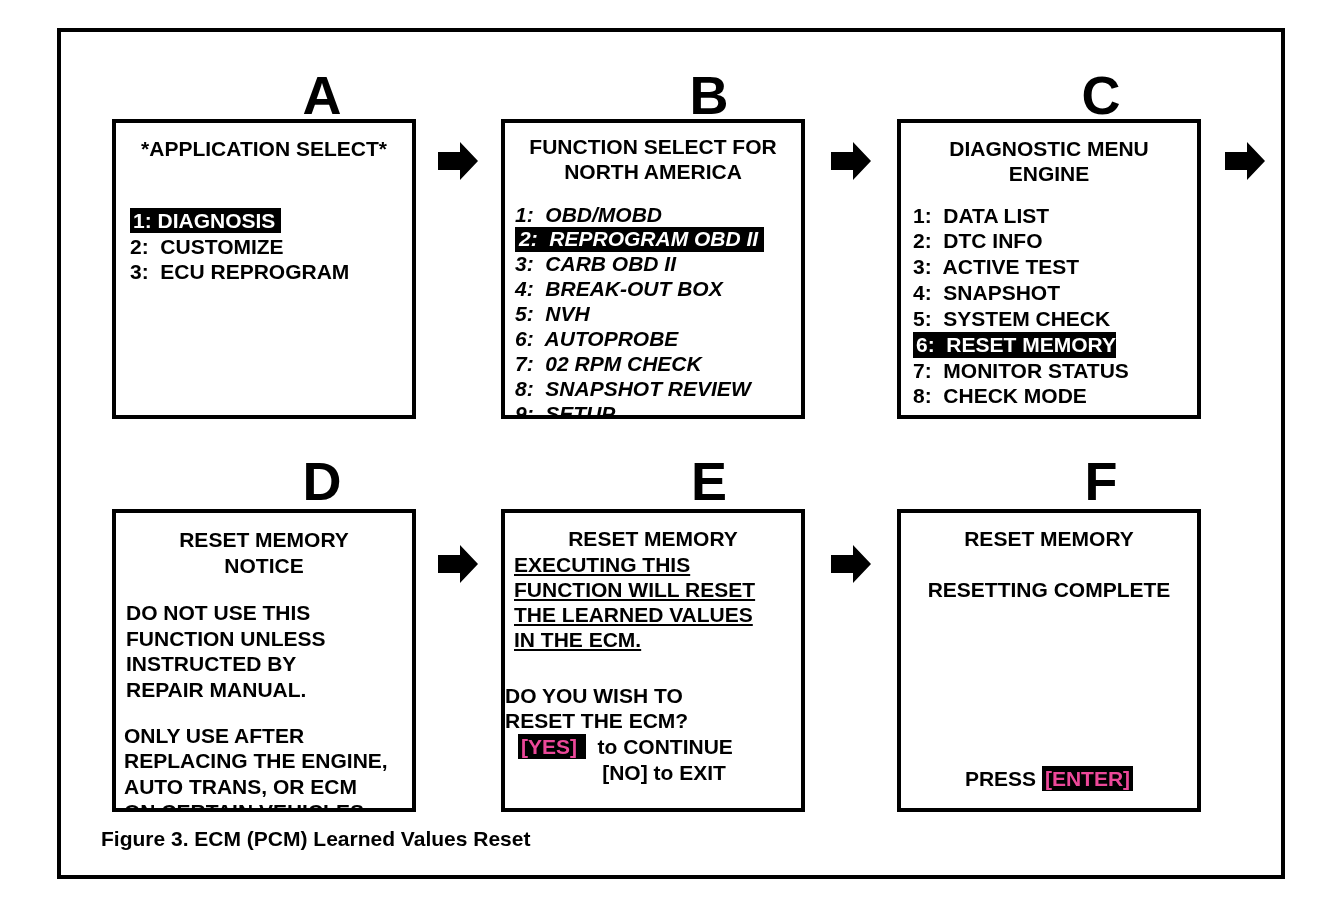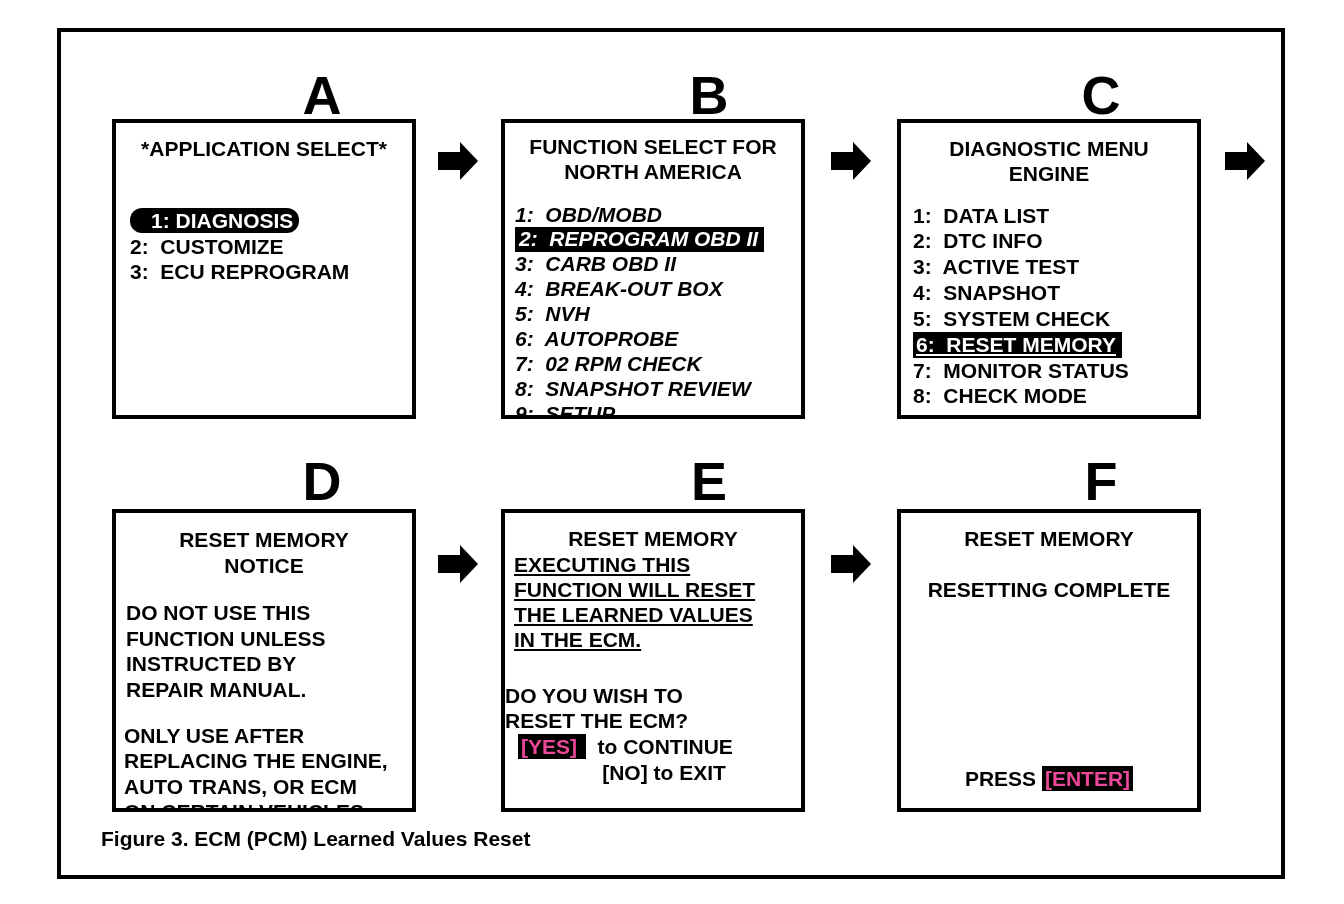--- a/index.html
+++ b/index.html
@@ -106,33 +106,33 @@
 
   #arrow-ab { left: 375px;  top: 107px; }
   #arrow-bc { left: 768px;  top: 107px; }
   #arrow-cx { left: 1162px; top: 107px; }
   #arrow-de { left: 375px;  top: 510px; }
   #arrow-ef { left: 768px;  top: 510px; }
 
   
   #screen-a .screen-title { margin-top: 14px; font-size: 21px; }
   #screen-a .menu { margin-top: 46px; margin-left: 14px; font-size: 21px; }
-  #screen-a .menu li.selected { padding-left: 21px; padding-right: 6px; display: inline-block; border-radius: 12px; }
+  #screen-a .menu li.selected { padding-left: 3px; padding-right: 6px; display: inline-block; }
 
   
   #screen-b .screen-title { margin-top: 12px; font-size: 21px; }
   #screen-b .menu { margin-top: 18px; margin-left: 10px; font-size: 21px; font-style: italic; }
   #screen-b .menu li { line-height: 1.185; }
   #screen-b .menu li.selected { padding-left: 4px; padding-right: 6px; display: inline-block; }
 
   
   #screen-c .screen-title { margin-top: 14px; font-size: 21px; }
   #screen-c .menu { margin-top: 16px; margin-left: 12px; font-size: 21px; }
   #screen-c .menu li { line-height: 1.23; }
-  #screen-c .menu li.selected { padding-left: 3px; padding-right: 6px; display: inline-block; text-decoration: underline; }
+  #screen-c .menu li.selected { padding-left: 3px; display: inline-block; }
 
   
   #screen-d .notice-title { text-align: center; margin-top: 14px; font-size: 21px; white-space: pre-line; line-height: 1.22; }
   #screen-d .para { font-size: 21px; white-space: pre-line; line-height: 1.22; }
   #screen-d .para-1 { margin-top: 22px; margin-left: 10px; }
   #screen-d .para-2 { margin-top: 20px; margin-left: 8px; }
 
   
   #screen-e .e-title { text-align: center; margin-top: 14px; font-size: 21px; }
   #screen-e .e-body { font-size: 21px; white-space: pre-line; line-height: 1.20; margin-left: 9px; text-decoration: underline; }

